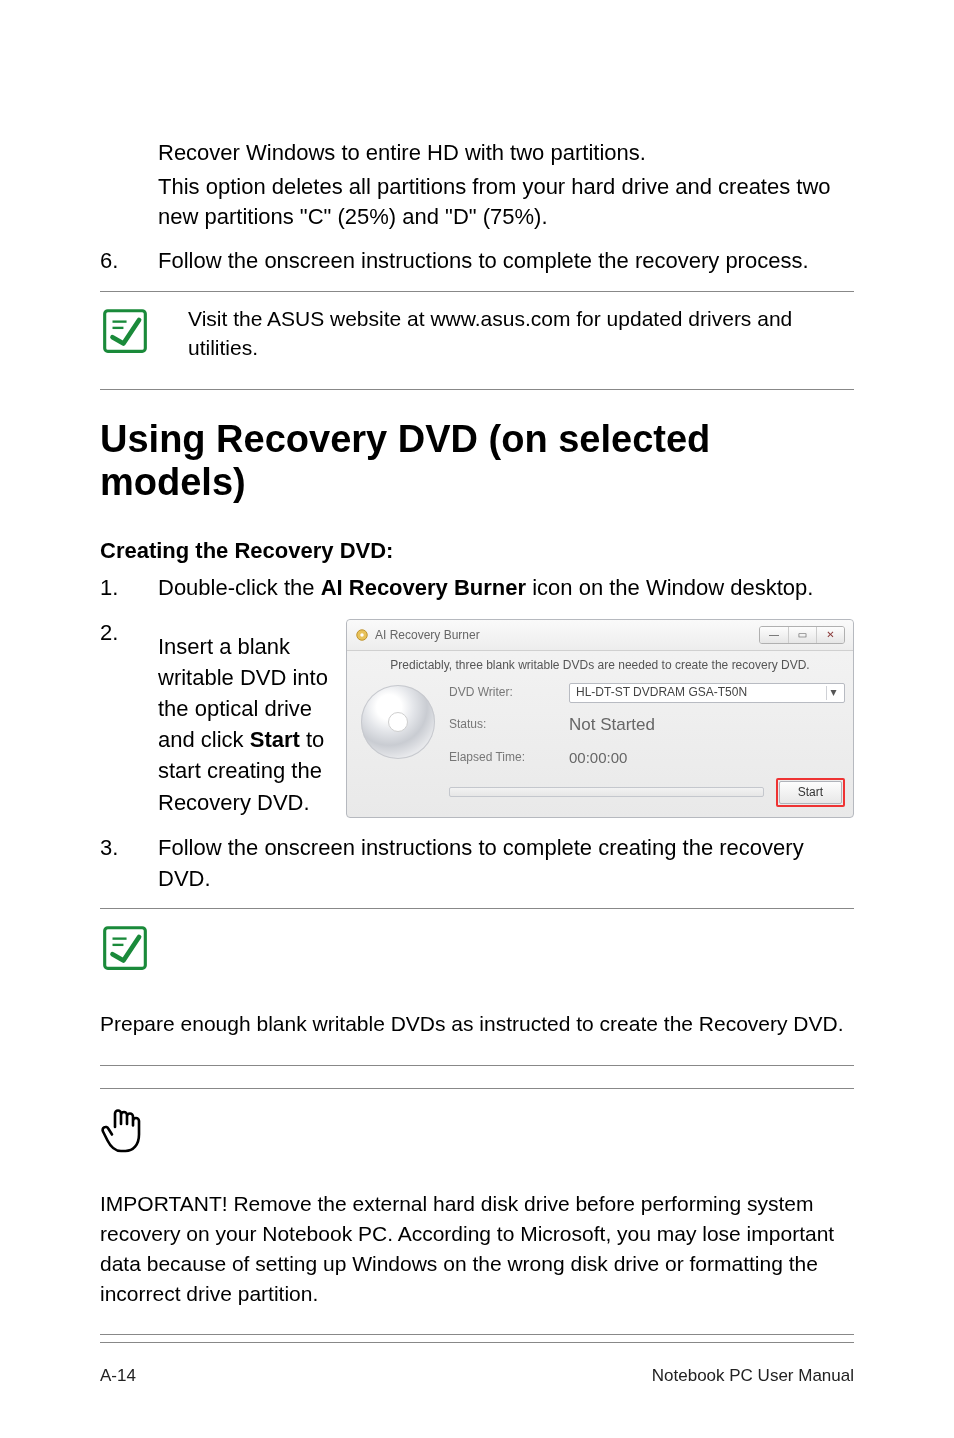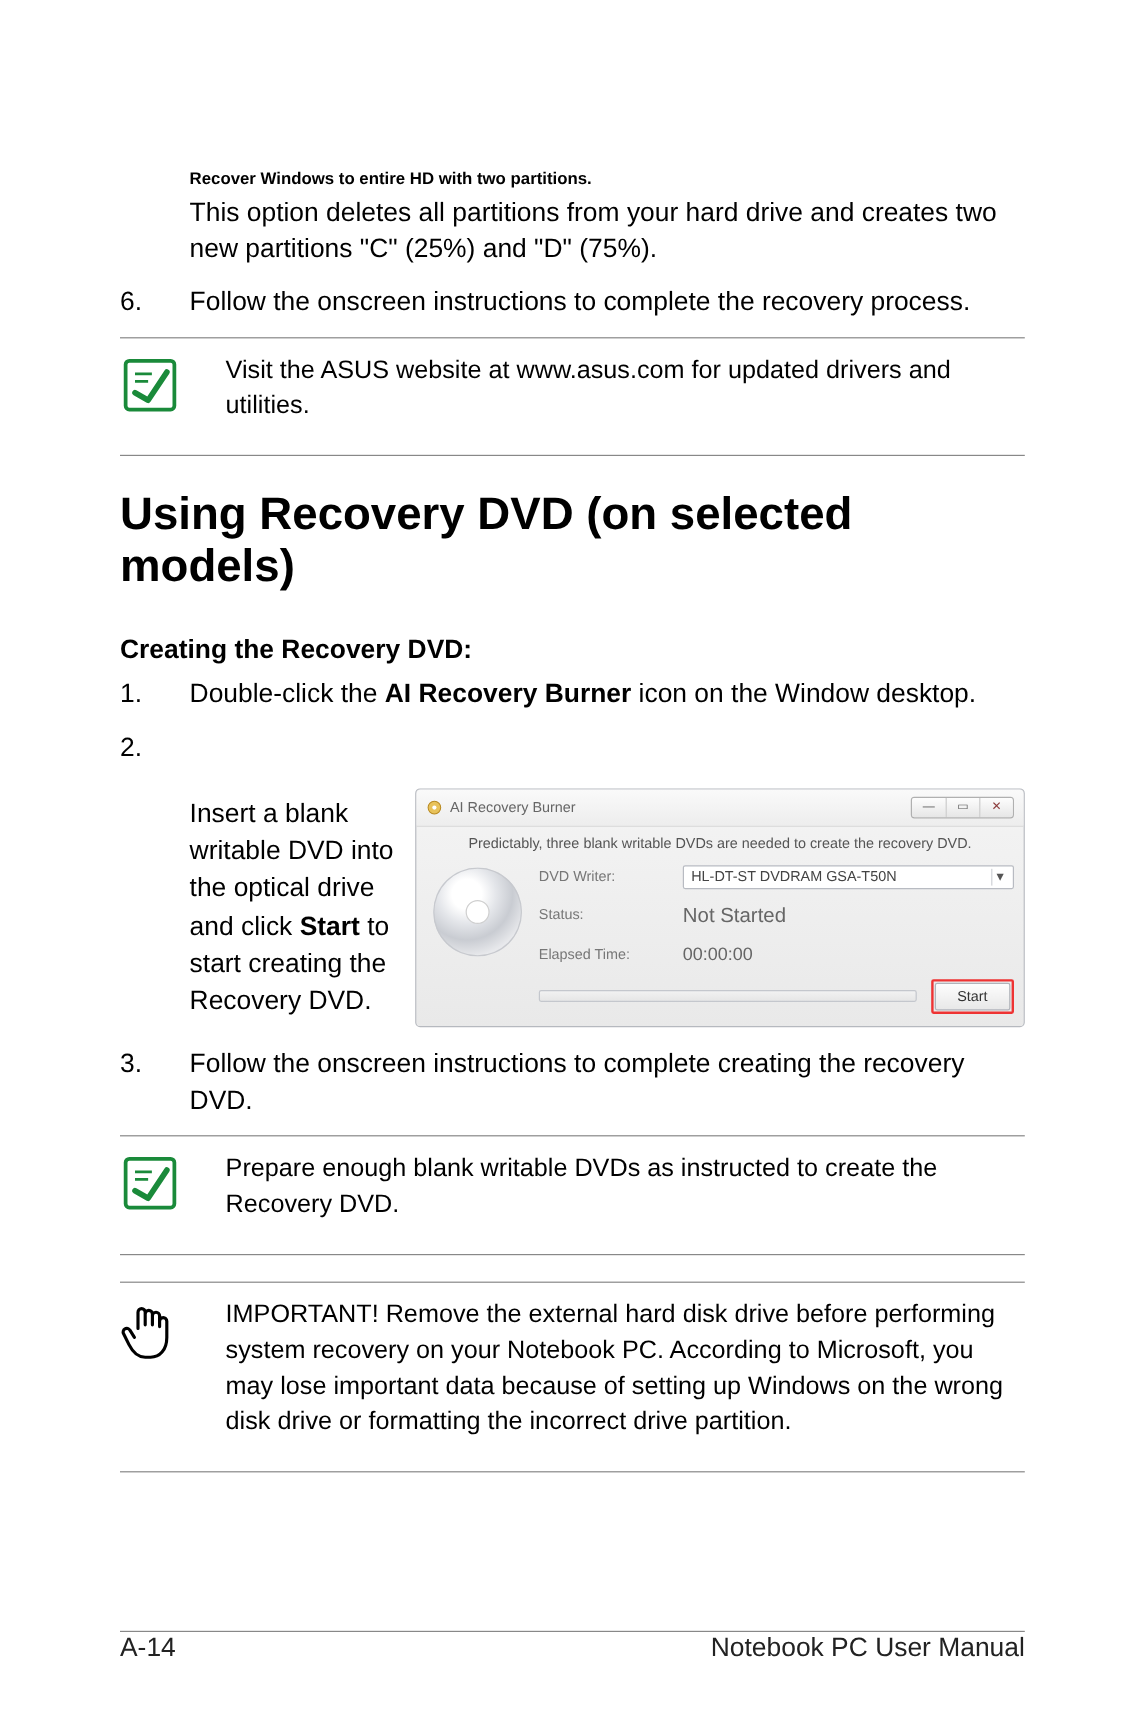--- a/index.html
+++ b/index.html
@@ -11,22 +11,22 @@
       color: #000;
     }
     .page {
       padding: 140px 100px 0 100px;
       height: 100%;
       position: relative;
     }
     .indent-body { margin-left: 58px; }
     .bold { font-weight: 700; }
     .option-title {
-      font-size: 14px;
-      font-weight: 700;
+      font-size: 22px;
+      font-weight: 400;
       margin-bottom: 6px;
     }
     .option-desc {
       font-size: 22px;
       line-height: 1.35;
       margin-bottom: 14px;
     }
     ol.main-list {
       list-style: none;
       counter-reset: none;
@@ -43,21 +43,21 @@
     }
     ol.main-list > li .body { flex: 1; }
     .note-box {
       border-top: 1px solid #888;
       border-bottom: 1px solid #888;
       display: flex;
       align-items: flex-start;
       padding: 12px 0 26px 0;
       margin: 14px 0 28px 0;
     }
-    .note-box.tight { margin: 10px 0 22px 0; }
+    .note-box.tight { margin: 10px 0 22px 0; flex-direction: column; }
     .note-icon-wrap {
       width: 88px;
       flex: 0 0 88px;
       display: flex;
       align-items: flex-start;
       justify-content: flex-start;
       padding-top: 2px;
     }
     .note-text {
       flex: 1;
@@ -78,22 +78,21 @@
       margin: 14px 0 34px 0;
     }
     h3.subsection {
       font-size: 22px;
       font-weight: 700;
       margin-bottom: 8px;
     }
     .wrap-row {
       display: flex;
       gap: 18px;
-      align-items: center;
-      margin-top: 48px;
+      align-items: flex-end;
     }
     .wrap-row .text-col { flex: 0 0 auto; width: 170px; }
     .wrap-row .img-col { flex: 1; min-width: 0; }
 
     
     .app-window {
       border: 1px solid #b6b9bf;
       border-radius: 4px;
       background: linear-gradient(#f4f4f4, #e9e9e9);
       font-family: "Segoe UI", Tahoma, sans-serif;
@@ -207,22 +206,22 @@
     }
 
     .footer {
       position: absolute;
       bottom: 52px;
       left: 100px;
       right: 100px;
       border-top: 1px solid #888;
       display: flex;
       justify-content: space-between;
-      padding-top: 0;
-      font-size: 22px;
+      padding-top: 23px;
+      font-size: 17px;
       color: #222;
     }
   </style>
 </head>
 <body>
 
 <div class="page">
 
   <div class="indent-body">
     <div class="option-title">Recover Windows to entire HD with two partitions.</div>

